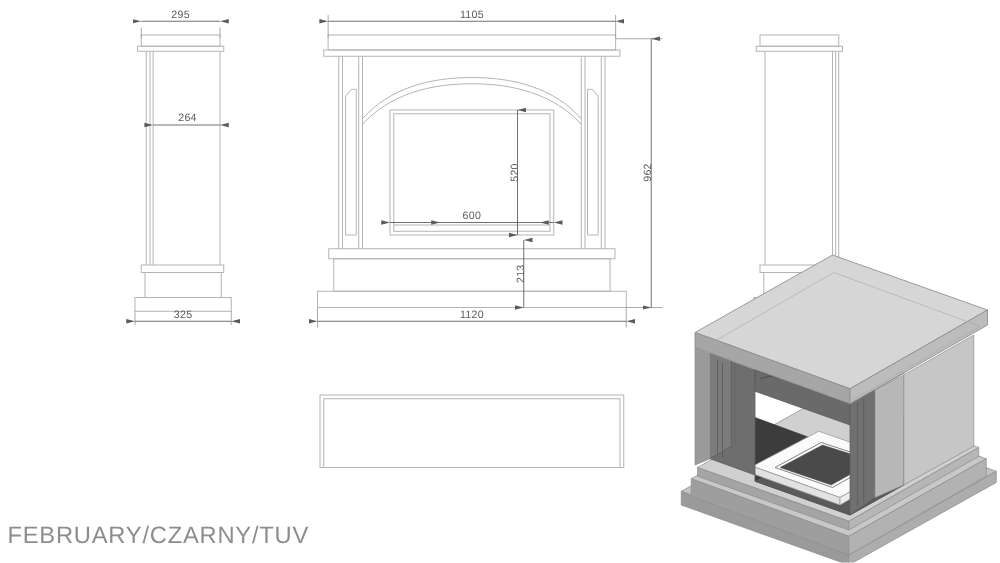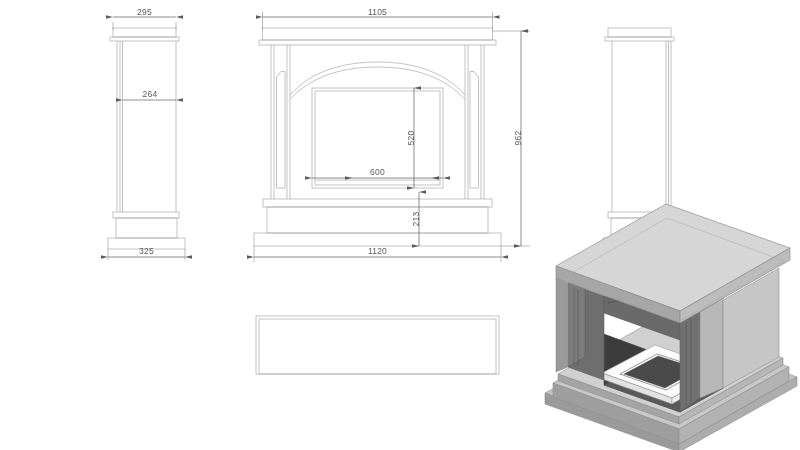--- a/index.html
+++ b/index.html
@@ -224,14 +224,15 @@
     <text class="dimtext" x="146.5" y="254" text-anchor="middle">325</text>
 
     <text class="dimtext" x="377.5" y="14.5" text-anchor="middle">1105</text>
     <text class="dimtext" x="377.5" y="175" text-anchor="middle">600</text>
     <text class="dimtext" x="414" y="138" text-anchor="middle" transform="rotate(-90 414 138)">520</text>
     <text class="dimtext" x="419" y="219" text-anchor="middle" transform="rotate(-90 419 219)">213</text>
     <text class="dimtext" x="521" y="138" text-anchor="middle" transform="rotate(-90 521 138)">962</text>
     <text class="dimtext" x="377.5" y="254" text-anchor="middle">1120</text>
   </svg>
 
+  <div class="title">FEBRUARY/CZARNY/TUV</div>
 
 </div>
 
 </body></html>

